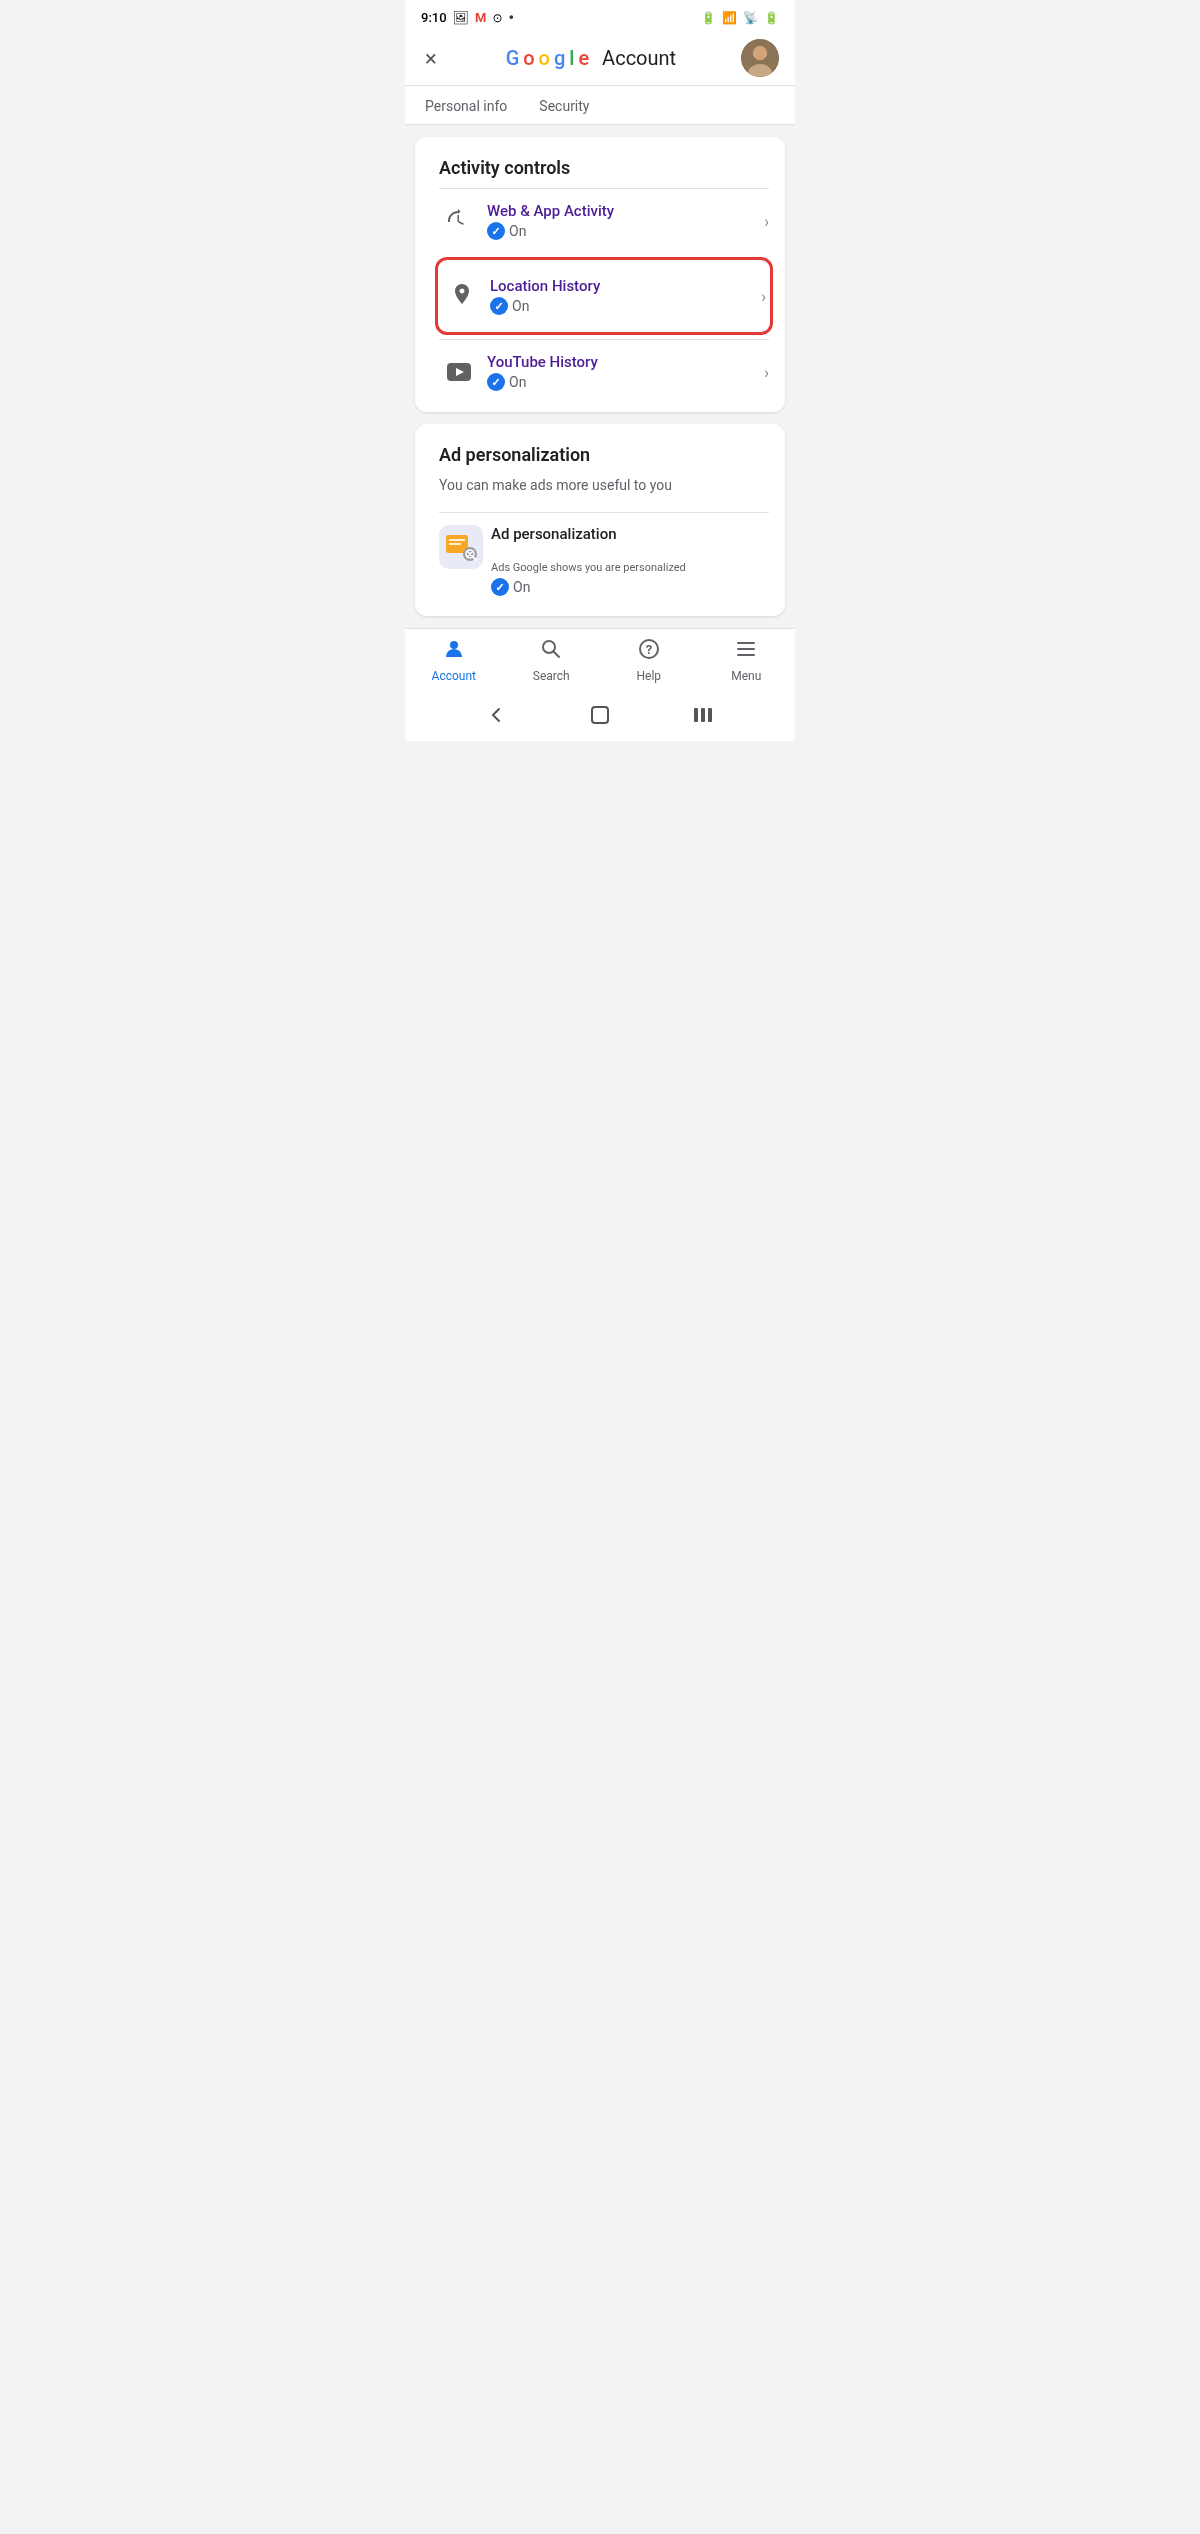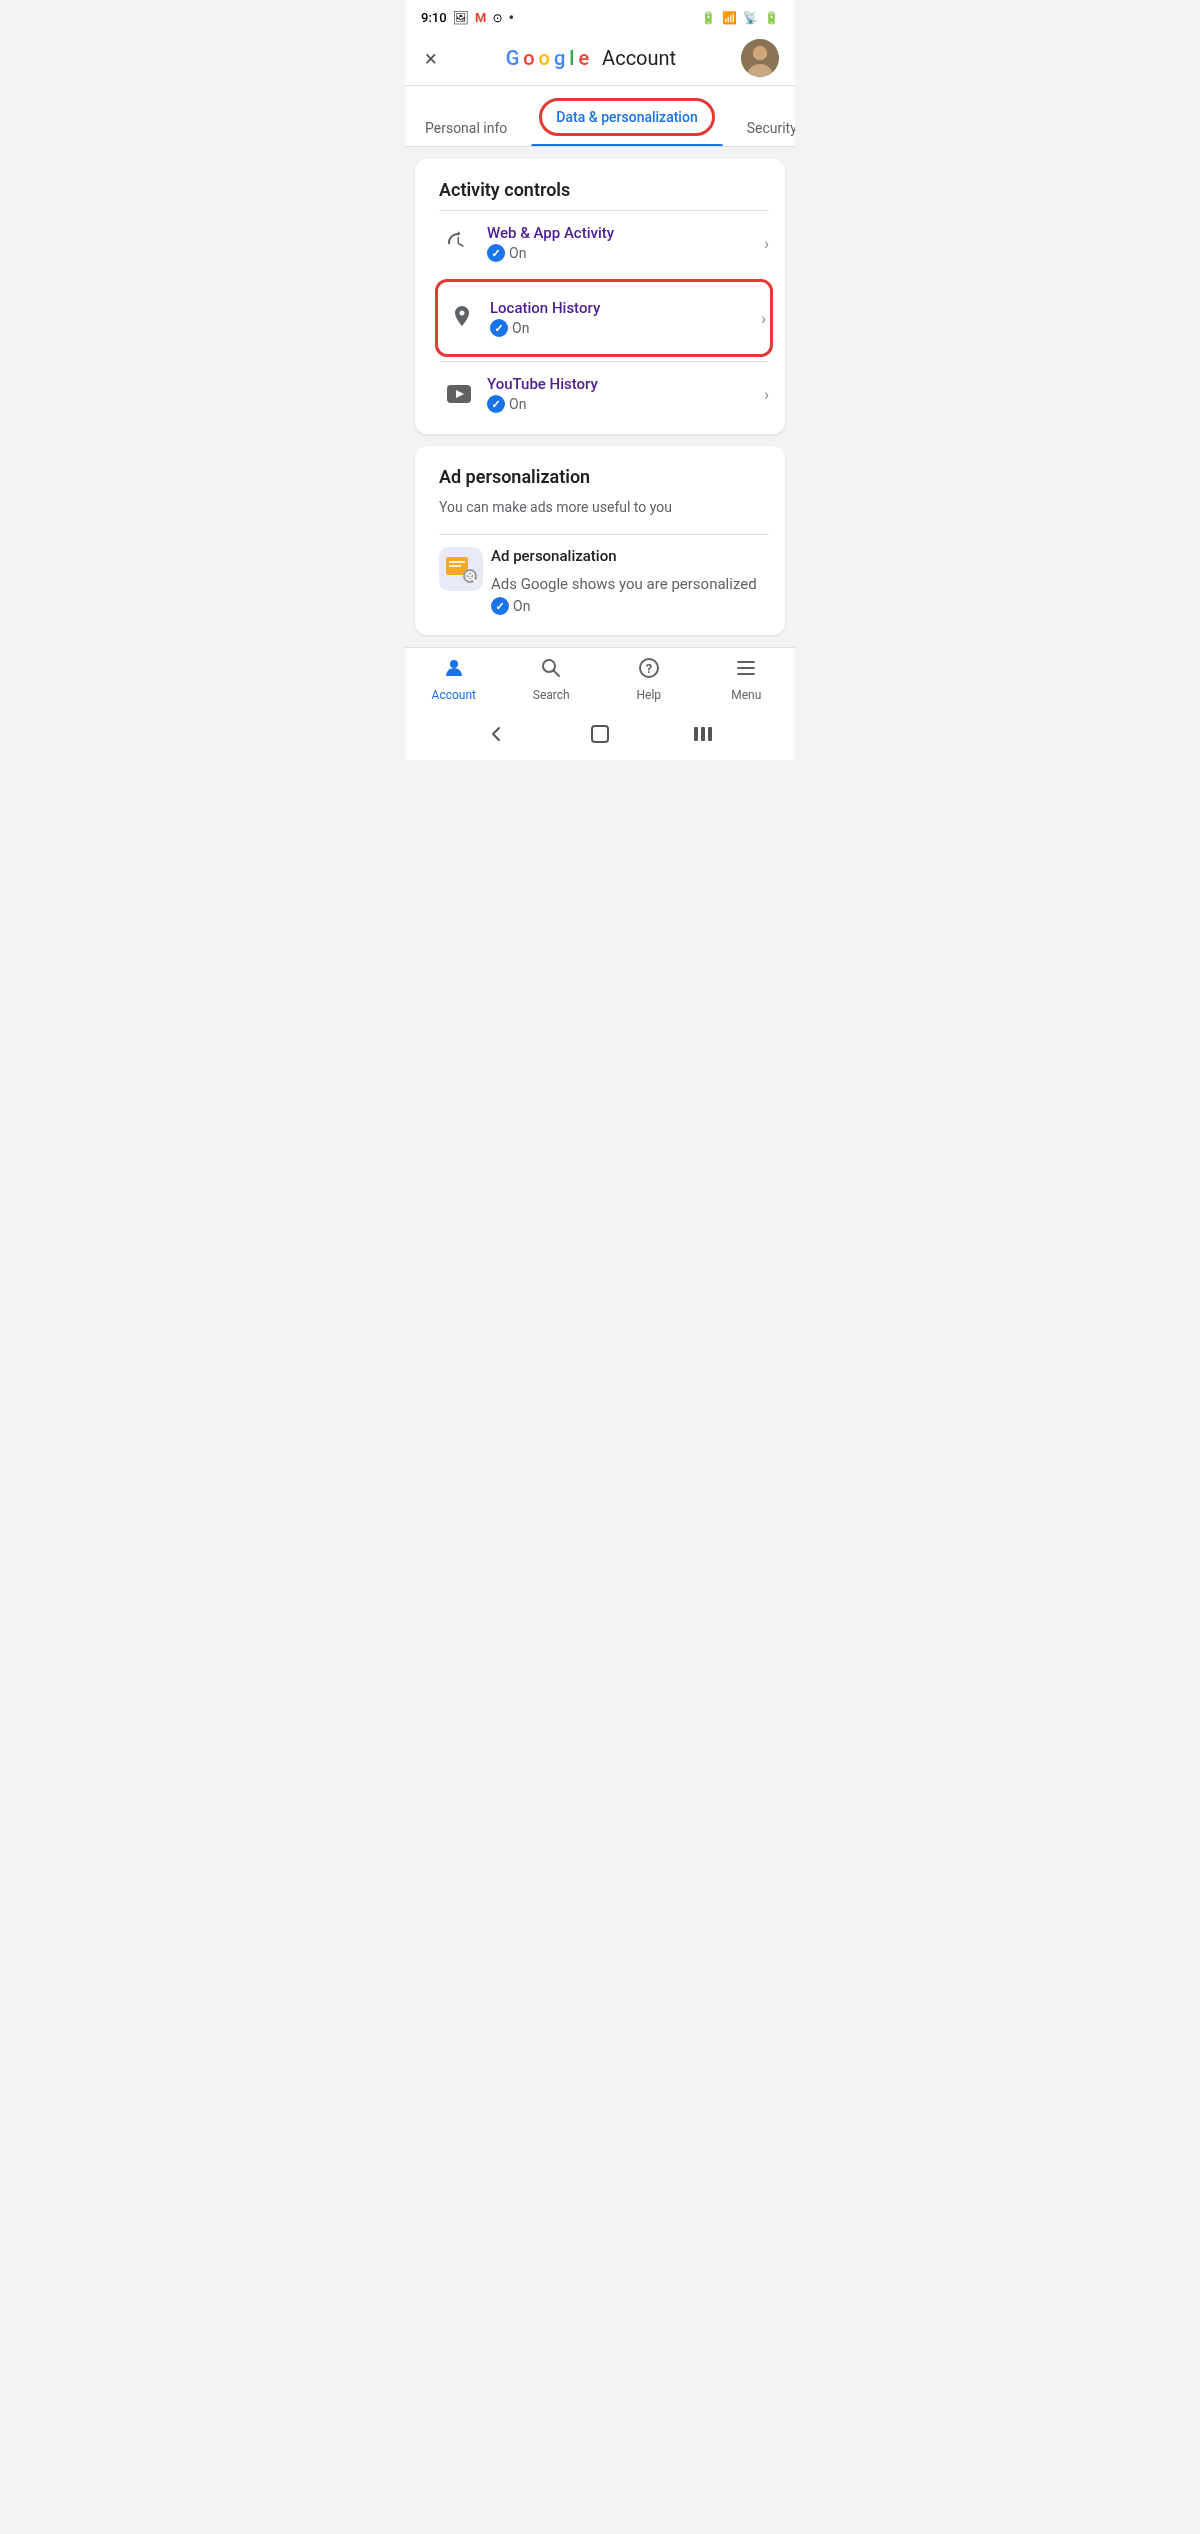--- a/index.html
+++ b/index.html
@@ -232,23 +232,23 @@
     .ad-info {
       flex: 1;
       padding: 0 8px;
     }
     .ad-name {
       font-size: 15px;
       color: #202124;
       font-weight: 500;
     }
     .ad-sub {
-      font-size: 15px;
+      font-size: 11px;
       color: #5f6368;
-      margin: 10px 0 4px 0;
+      margin: 18px 0 4px 0;
     }
 
     
     .bottom-nav {
       background: #fff;
       border-top: 1px solid #e0e0e0;
       display: flex;
       align-items: center;
       justify-content: space-around;
       padding: 8px 0 10px 0;
@@ -335,25 +335,20 @@
         <ellipse cx="19" cy="34" rx="12" ry="9" fill="#C8A882"></ellipse>
         <circle cx="19" cy="14" r="7" fill="#D2A679"></circle>
       </svg>
     </div>
   </div>
 </div>
 
 <div class="tabs-bar">
   <div class="tab-item">
     <span>Personal info</span>
-  </div>
-  <div class="tab-item active">
-    <div class="tab-active-highlight active">
-      <span>Data &amp; personalization</span>
-    </div>
   </div>
   <div class="tab-item">
     <span>Security</span>
   </div>
 </div>
 
 <div class="main-content">
 
   <div class="card">
     <div class="card-title">Activity controls</div>

